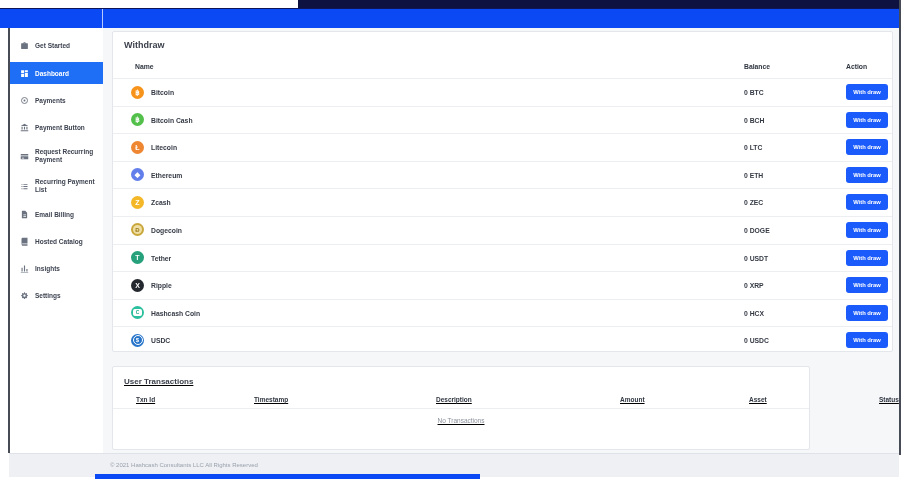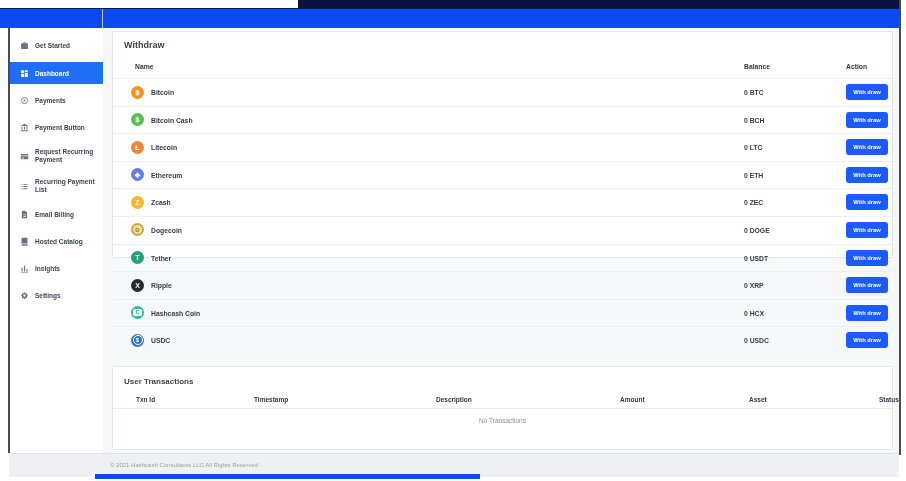--- a/index.html
+++ b/index.html
@@ -21,22 +21,22 @@
              font-size:6.5px;font-weight:bold;cursor:pointer;box-sizing:border-box;}
   .side-item.two{height:30px;line-height:1.25;}
   .side-item .s-ico{color:#6b7280;display:flex;flex:0 0 10px;}
   .side-item .s-label{padding-right:4px;}
   .side-item.active{background:#1e6ef6;color:#fff;height:22px;margin:3px 0;}
   .side-item.active .s-ico{color:#fff;}
 
   
   .main-bg{position:absolute;left:103px;top:28px;width:796px;height:425px;background:#f6f7f9;}
   .card{position:absolute;background:#fff;border:1px solid #e3e6ea;border-radius:2px;box-sizing:border-box;}
-  .card-withdraw{left:112px;top:31px;width:781px;height:227px;}
-  .card-txn{left:112px;top:366px;width:781px;height:84px;}
+  .card-withdraw{left:112px;top:31px;width:781px;height:321px;}
+  .card-txn{left:112px;top:366px;width:698px;height:84px;text-decoration:underline;}
 
   .w-title{margin:8px 0 0 11px;font-size:9px;color:#3a3f4a;font-weight:bold;}
   .w-header{position:relative;height:22px;margin-top:6px;font-size:6.8px;font-weight:bold;color:#2f3540;}
   .hname{position:absolute;left:22px;top:7px;}
   .hbal{position:absolute;left:631px;top:7px;}
   .hact{position:absolute;left:733px;top:7px;}
 
   .crow{position:relative;height:26.6px;border-top:1px solid #edeef2;}
   .coin{position:absolute;left:18px;top:6.5px;width:13px;height:13px;border-radius:50%;
         display:flex;align-items:center;justify-content:center;color:#fff;}

